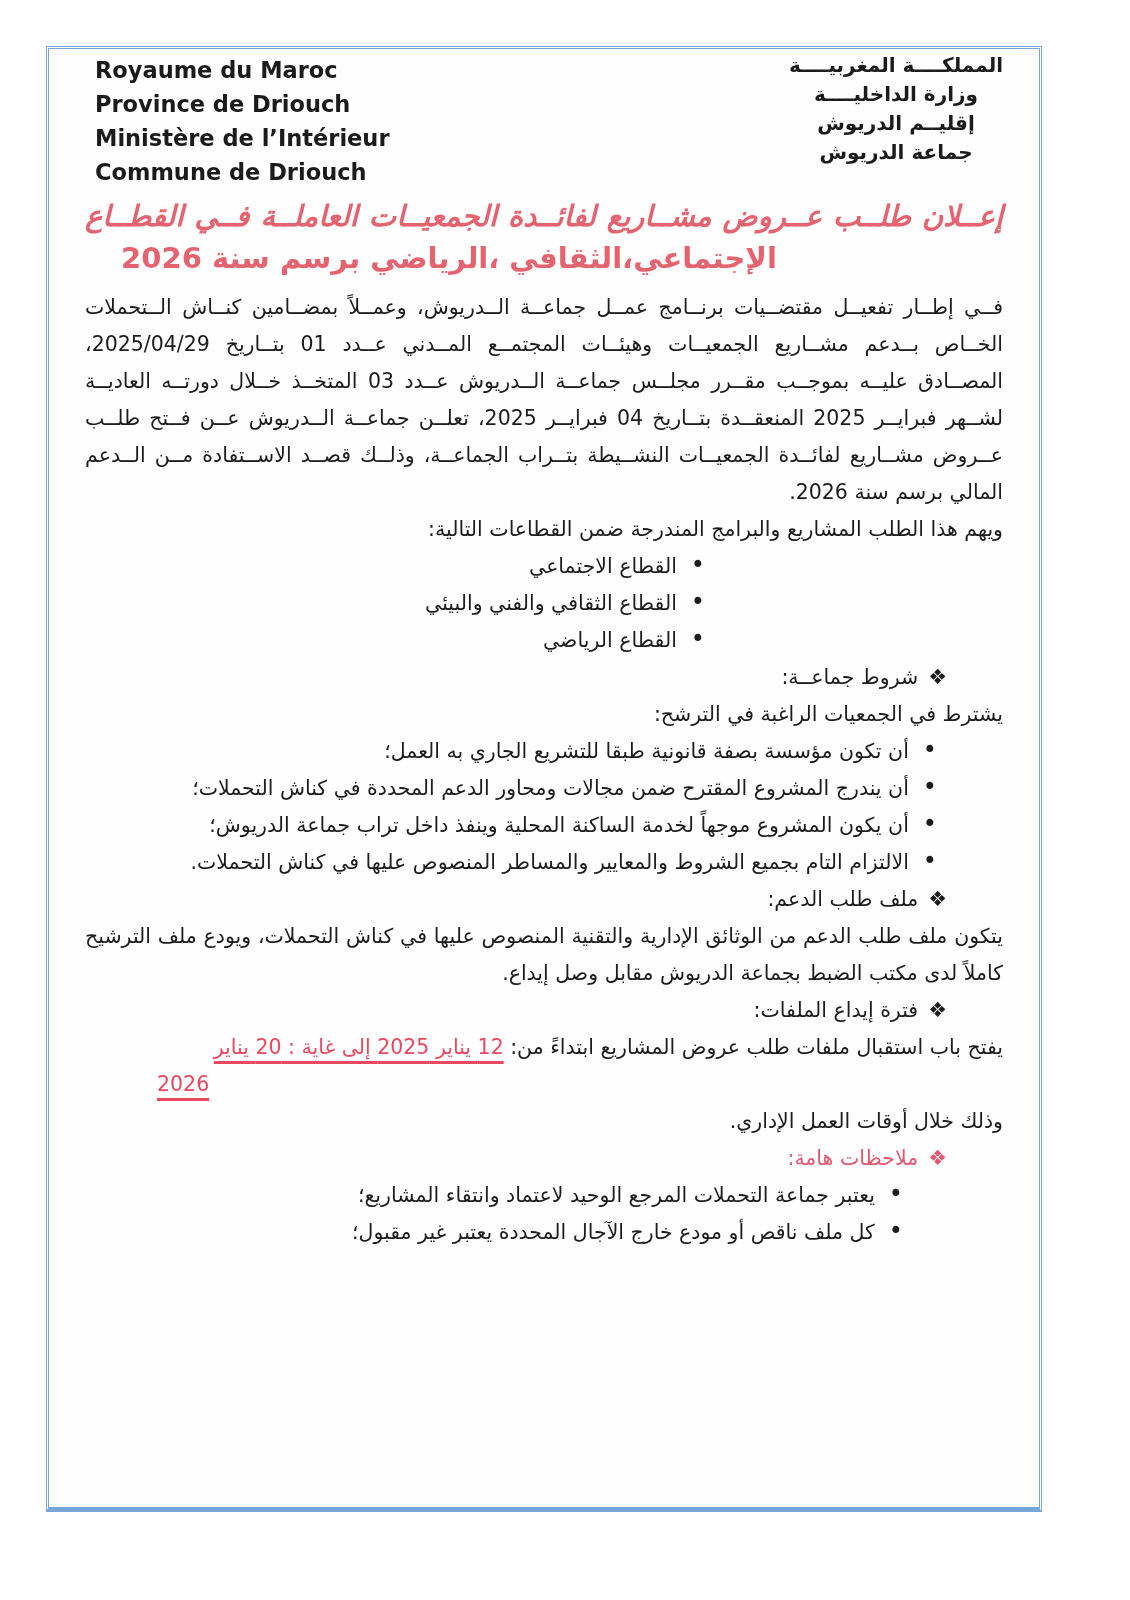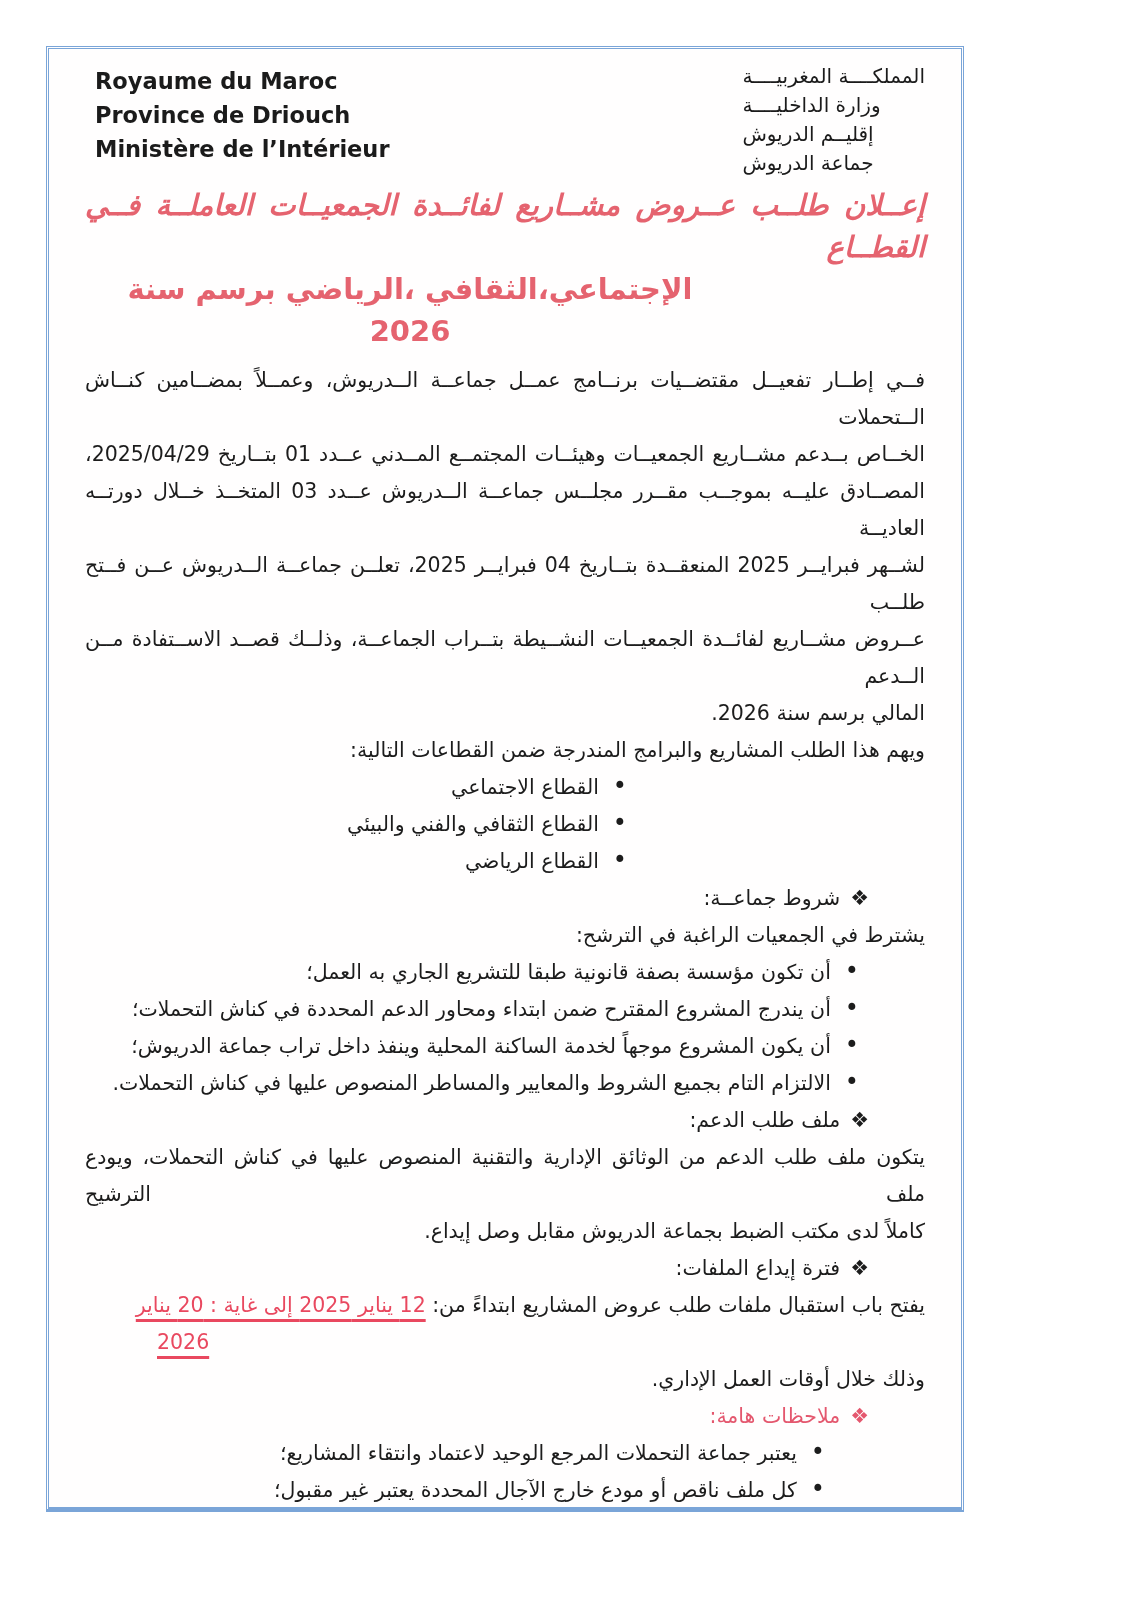--- a/index.html
+++ b/index.html
@@ -3,33 +3,33 @@
 <meta charset="utf-8">
 <style>
   html,body{margin:0;padding:0;background:#ffffff;}
   body{
     width:1130px;height:1600px;position:relative;
     font-family:"DejaVu Sans", sans-serif;
     color:var(--ink,#1c1c1c);
     -webkit-font-smoothing:antialiased;
   }
   .frame{
-    position:absolute;left:46px;top:46px;width:918px;height:1466px;
+    position:absolute;left:46px;top:46px;width:996px;height:1466px;
     border:3px double var(--border-blue,#7aa5d8);
     border-bottom:5px solid var(--border-blue,#7aa5d8);
     box-sizing:border-box;
-    padding:11px 36px 0 36px;
+    padding:0 36px 0 36px;
     direction:rtl;
     overflow:hidden;
     background:#fffefe;
   }
   
   .hdr{direction:ltr;display:flex;justify-content:space-between;align-items:flex-start;}
   .hdr-fr{direction:ltr;text-align:left;font-weight:bold;font-size:22.5px;line-height:34px;padding-left:10px;padding-top:4px;color:#1b1b1b;}
-  .hdr-ar{direction:rtl;text-align:left;font-weight:normal;font-size:20px;line-height:29px;padding-top:2px;color:#1b1b1b;}
+  .hdr-ar{direction:rtl;text-align:center;font-weight:bold;font-size:20px;line-height:29px;padding-top:2px;color:#1b1b1b;}
   
   .title{margin-top:6px;font-weight:bold;color:var(--title-red,#e5636f);font-size:29px;line-height:42px;}
   .title-l1{text-align:justify;text-align-last:justify;font-style:italic;}
   .title-l2{text-align:center;padding-right:190px;}
   
   .body{margin-top:10px;font-weight:normal;font-size:20.5px;line-height:37px;}
   .par .jline{text-align:justify;text-align-last:justify;}
   .par .jline:last-of-type{text-align-last:right;}
   .line{text-align:right;}
   .blt{display:flex;align-items:baseline;}
@@ -52,20 +52,21 @@
 <body>
 
 <div class="frame">
 
   <div class="hdr">
     <div class="hdr-fr">
 
     <div>Royaume du Maroc</div>
         <div>Province de Driouch</div>
         <div>Ministère de l’Intérieur</div>
+        <div>Commune de Driouch</div>
       </div>
     <div class="hdr-ar">
 
     <div>المملكــــة المغربيــــة</div>
         <div>وزارة الداخليــــة</div>
         <div>إقليــم الدريوش</div>
         <div>جماعة الدريوش</div>
       </div>
   </div>
 
@@ -111,21 +112,21 @@
     <div class="line">يشترط في الجمعيات الراغبة في الترشح:</div>
     <div>
 
         <div class="blt cond">
           <span class="dot">•</span>
           <span>أن تكون مؤسسة بصفة قانونية طبقا للتشريع الجاري به العمل؛</span>
         </div>
 
         <div class="blt cond">
           <span class="dot">•</span>
-          <span>أن يندرج المشروع المقترح ضمن ابتداء ومحاور الدعم المحددة في كناش التحملات؛</span>
+          <span>أن يندرج المشروع المقترح ضمن مجالات ومحاور الدعم المحددة في كناش التحملات؛</span>
         </div>
 
         <div class="blt cond">
           <span class="dot">•</span>
           <span>أن يكون المشروع موجهاً لخدمة الساكنة المحلية وينفذ داخل تراب جماعة الدريوش؛</span>
         </div>
 
         <div class="blt cond">
           <span class="dot">•</span>
           <span>الالتزام التام بجميع الشروط والمعايير والمساطر المنصوص عليها في كناش التحملات.</span>

